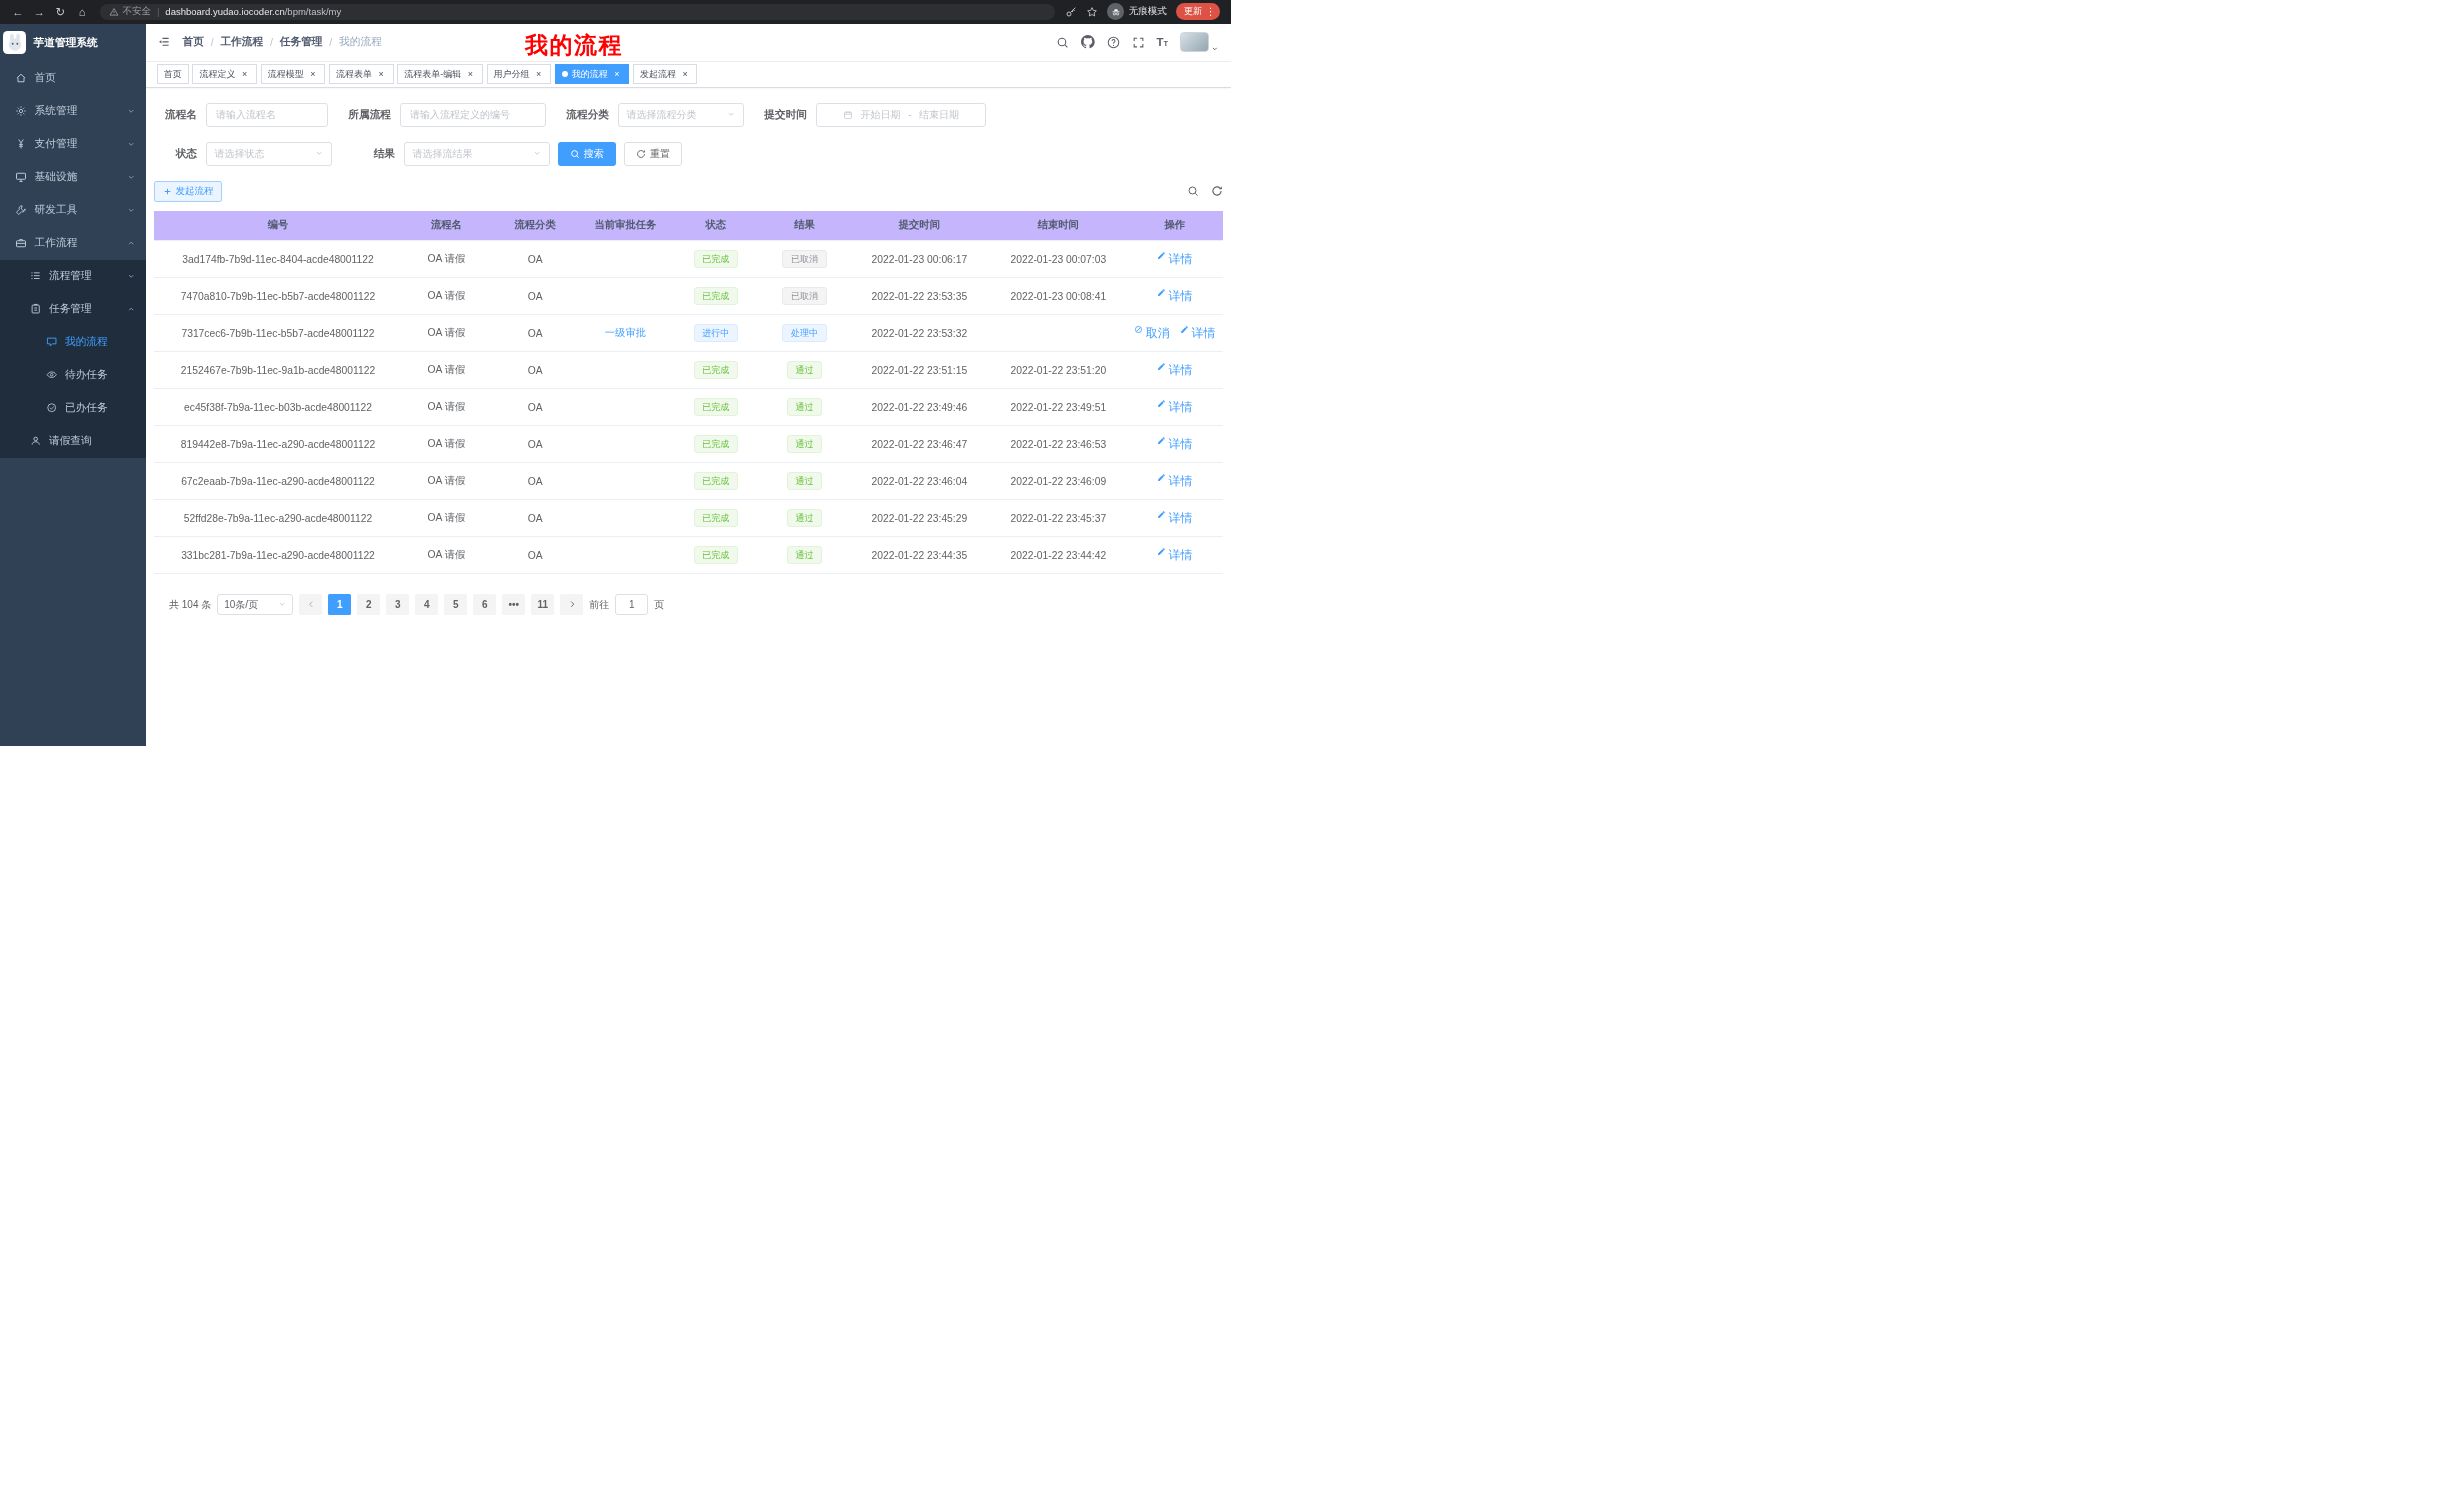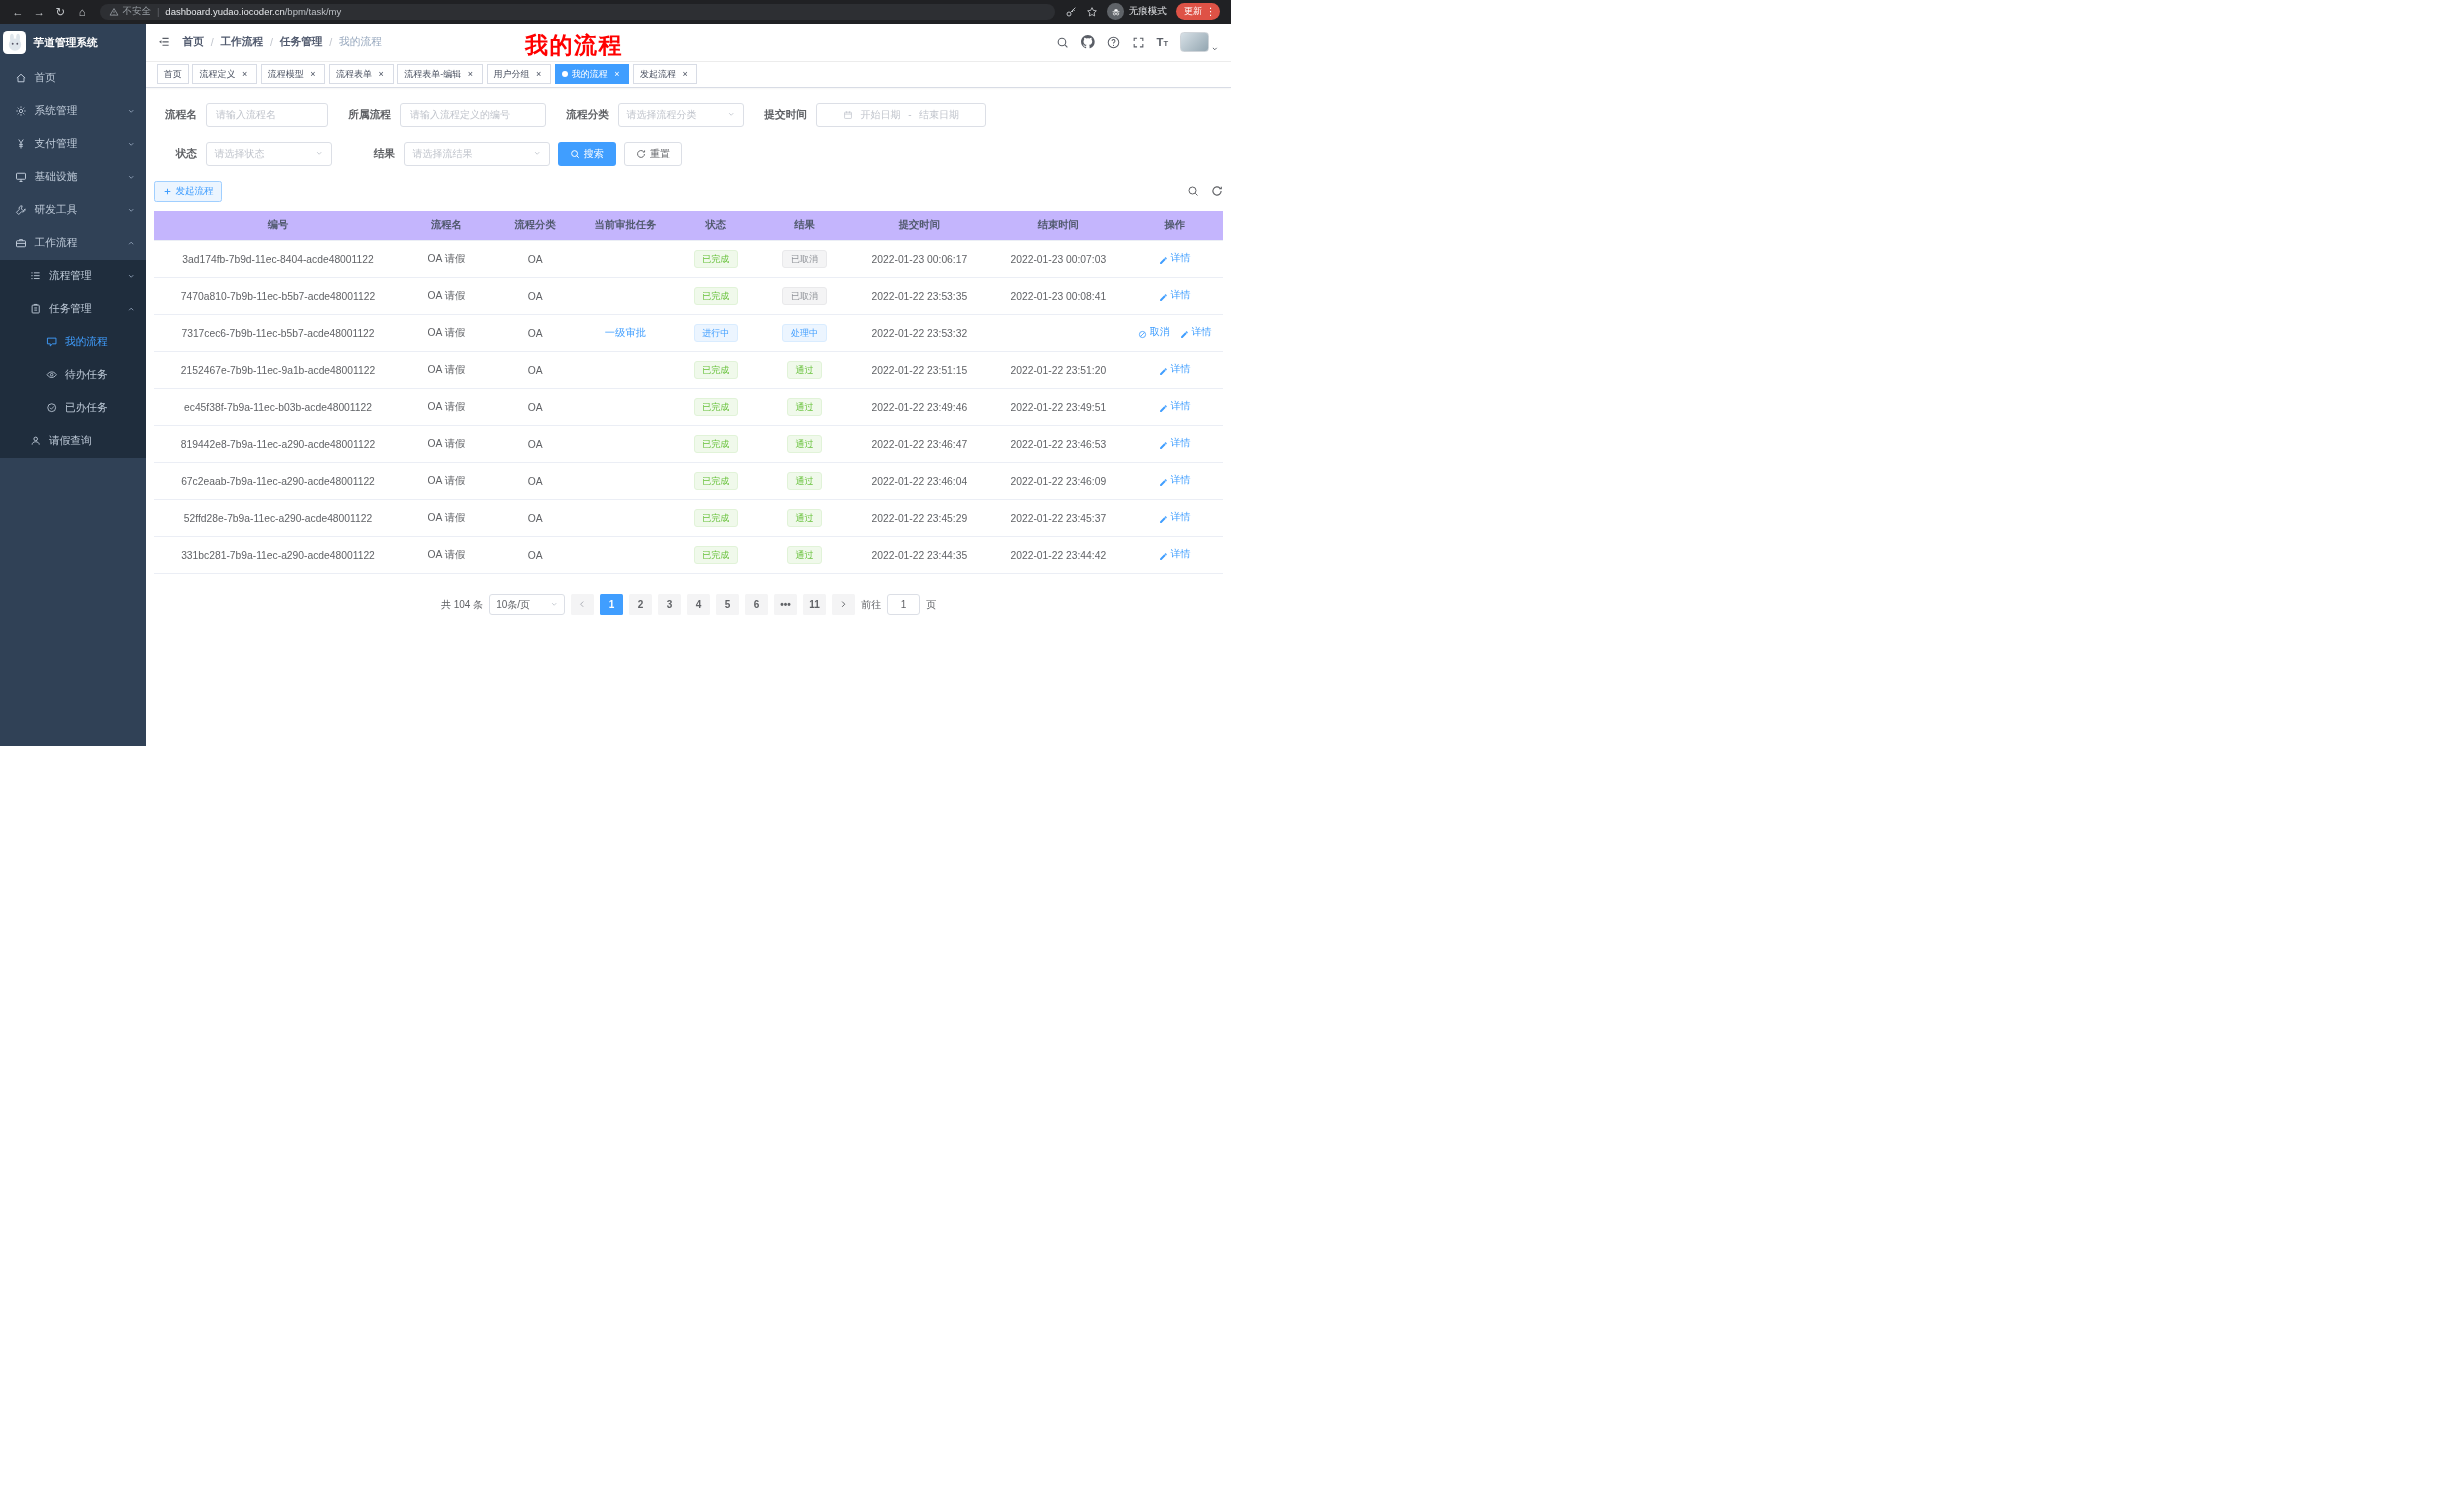--- a/index.html
+++ b/index.html
@@ -79,25 +79,25 @@
 
   
   table{width:100%;border-collapse:collapse;table-layout:fixed}
   th{background:#c4b5fd;color:#515a6e;font-size:10.3px;font-weight:700;height:30px;border-bottom:0.8px solid #ebeef5;text-align:center}
   td{height:37px;font-size:10.3px;color:#606266;text-align:center;border-bottom:0.8px solid #ebeef5;overflow:hidden;white-space:nowrap}
   .tag{display:inline-block;padding:0 7.6px;height:18px;line-height:16.7px;font-size:9px;border-radius:3px;border:0.8px solid}
   .tag-success{background:#f0f9eb;border-color:#e1f3d8;color:#67c23a}
   .tag-info{background:#f4f4f5;border-color:#e9e9eb;color:#909399}
   .tag-primary{background:#ecf5ff;border-color:#d9ecff;color:#409eff}
   .tag-danger{background:#fef0f0;border-color:#fde2e2;color:#f56c6c}
-  .link{color:#409eff;font-size:10px;cursor:pointer;display:inline-flex;align-items:flex-end;gap:2.3px;margin:0 3.8px;text-decoration:none}
+  .link{color:#409eff;font-size:12px;cursor:pointer;display:inline-flex;align-items:flex-start;gap:2.3px;margin:0 3.8px;text-decoration:none}
   .task-link{color:#409eff;cursor:pointer;text-decoration:none}
 
   
-  .pager{display:flex;justify-content:center;align-items:center;gap:6px;margin:20px 0;font-size:10px;color:#606266}
+  .pager{display:flex;justify-content:flex-start;align-items:center;gap:6px;margin:20px 15px;font-size:10px;color:#606266}
   .psize{width:76px;height:21px;border:0.8px solid #dcdfe6;border-radius:3px;display:flex;align-items:center;justify-content:space-between;padding:0 6px;cursor:pointer}
   .pbtn{min-width:23px;height:21px;padding:0 3px;border-radius:1.5px;background:#f4f4f5;display:flex;align-items:center;justify-content:center;font-size:10px;font-weight:600;color:#606266;cursor:pointer}
   .pbtn.active{background:#409eff;color:#fff}
   .goto-input{width:33px;height:21px;border:0.8px solid #dcdfe6;border-radius:3px;text-align:center;font-size:10px;color:#606266;outline:none}
   svg{display:block}
 </style>
 </head>
 <body>
 
 <div class="screen">

